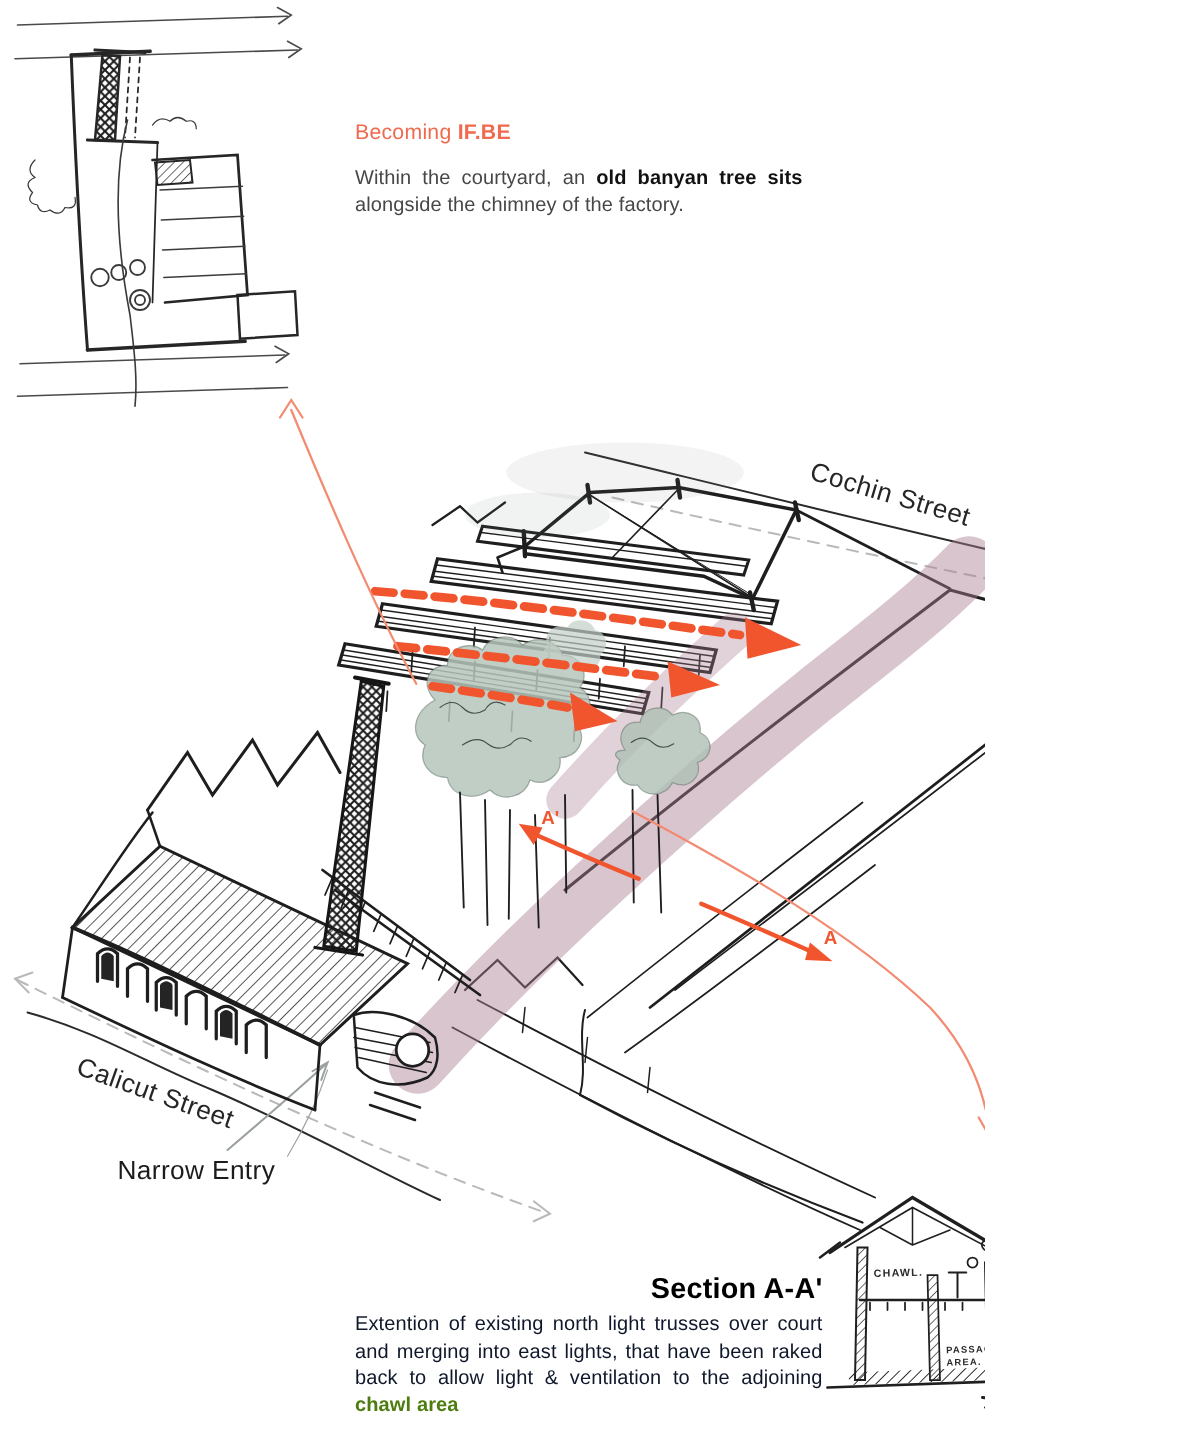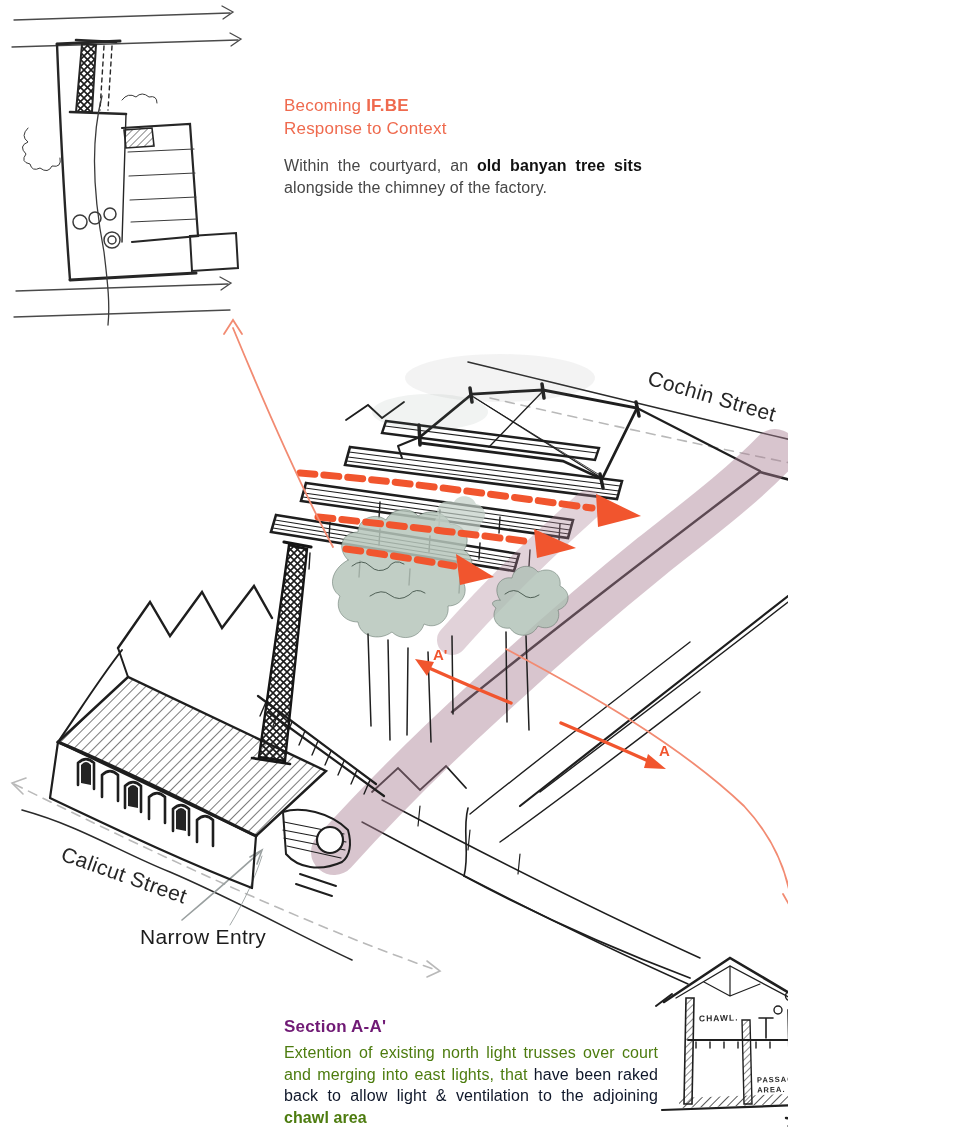--- a/index.html
+++ b/index.html
@@ -9,32 +9,32 @@
   .txt{position:absolute;}
   .intro{left:284px;top:94px;width:358px;}
   .title-line{font-size:17px;line-height:23px;font-weight:500;color:#ef6a4e;letter-spacing:.2px;}
   .title-line b{font-weight:700;}
   .para{margin:0;margin-top:15px;font-size:16px;line-height:21.5px;color:#474747;
         text-align:justify;letter-spacing:.1px;}
   .para b{color:#121212;font-weight:700;}
   .street-label{font-size:21px;font-weight:500;color:#262626;letter-spacing:.4px;white-space:nowrap;transform-origin:left top;}
   .cochin{left:652px;top:366px;transform:rotate(16.5deg);}
   .calicut{left:66px;top:842px;transform:rotate(19.5deg);}
-  .narrow{left:94px;top:925px;font-size:21px;font-weight:500;color:#1c1c1c;letter-spacing:.3px;margin-left:46px;}
+  .narrow{left:94px;top:925px;font-size:21px;font-weight:500;color:#1c1c1c;letter-spacing:.3px;}
   .marker{font-size:15px;font-weight:600;color:#f1552e;}
   .a-prime{left:433px;top:646px;}
   .a-mark{left:659px;top:742px;}
   .sk-label{font-weight:700;color:#2a2a2a;letter-spacing:1px;white-space:nowrap;transform:rotate(-1.5deg);}
   .l-chawl{left:699px;top:1013px;font-size:8.5px;}
   .l-passage{left:757px;top:1075px;font-size:7.5px;line-height:9.5px;}
   .l-cafe{left:824px;top:1082px;font-size:8.5px;}
   .secblock{left:284px;top:1017px;width:374px;}
-  .sec-title{font-size:17px;font-weight:600;color:#701a75;text-align:left;letter-spacing:.2px;}
+  .sec-title{font-size:23px;font-weight:600;color:#000000;text-align:right;letter-spacing:.2px;}
   .sec-para{margin:0;margin-top:5px;font-size:16px;line-height:21.5px;text-align:justify;letter-spacing:.1px;}
-  .sec-para .mid{color:#4d7c0f;font-weight:500;}
+  .sec-para .mid{color:#0f172a;font-weight:500;}
   .sec-para .lite{color:#0f172a;}
   .sec-para b{color:#4d7c0f;font-weight:700;}
 </style>
 </head>
 <body>
 
 <div class="page">
 
 <svg width="960" height="1148" viewBox="0 0 960 1148">
   <defs>
@@ -308,21 +308,20 @@
       <path d="M868,1118 L898,1066 L890,1060 L920,1010"></path>
       <path d="M876,1120 L906,1068 L898,1062 L928,1012"></path>
       <path d="M912,1004 L938,976 L942,1006 Z"></path>
       <path d="M938,976 L950,962" stroke-width="1.6"></path>
     </g>
   </g>
 </svg>
 
   <div class="txt intro">
     <div class="title-line"><span>Becoming </span><b>IF.BE</b></div>
-    <div class="title-line">Response to Context</div>
     <p class="para"><span>Within the courtyard, an </span><b>old banyan tree sits</b><span> alongside the chimney of the factory.</span></p>
   </div>
 
   <div class="txt street-label cochin">Cochin Street</div>
   <div class="txt street-label calicut">Calicut Street</div>
   <div class="txt narrow">Narrow Entry</div>
   <div class="txt marker a-prime">A'</div>
   <div class="txt marker a-mark">A</div>
 
   <div class="txt sk-label l-chawl">CHAWL.</div>

